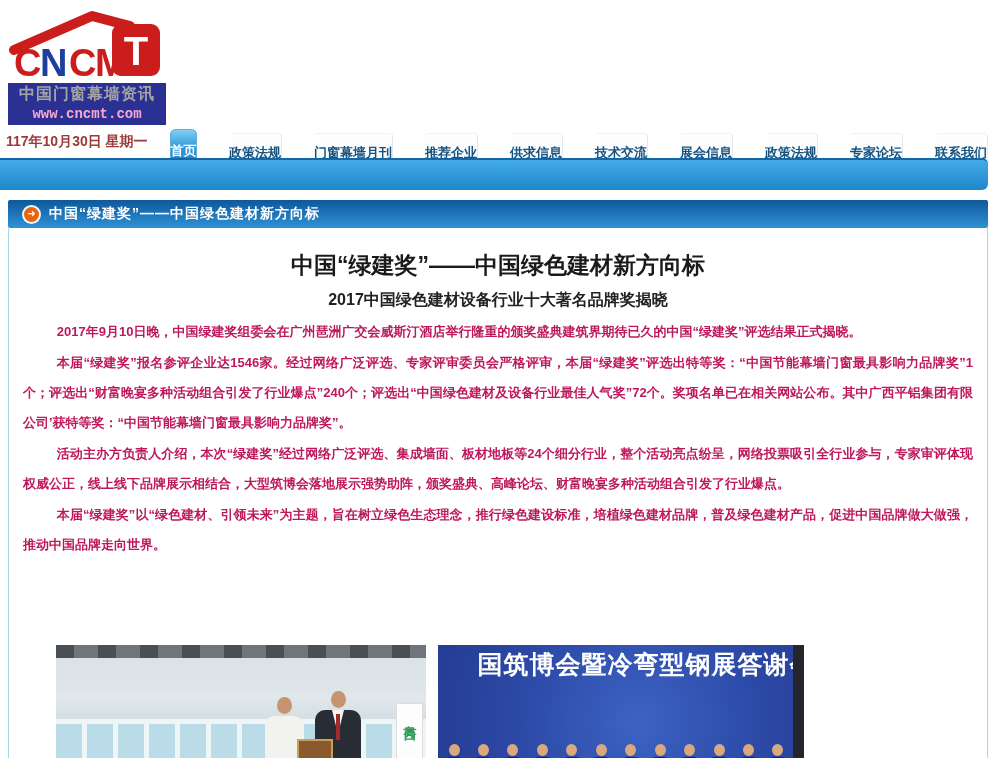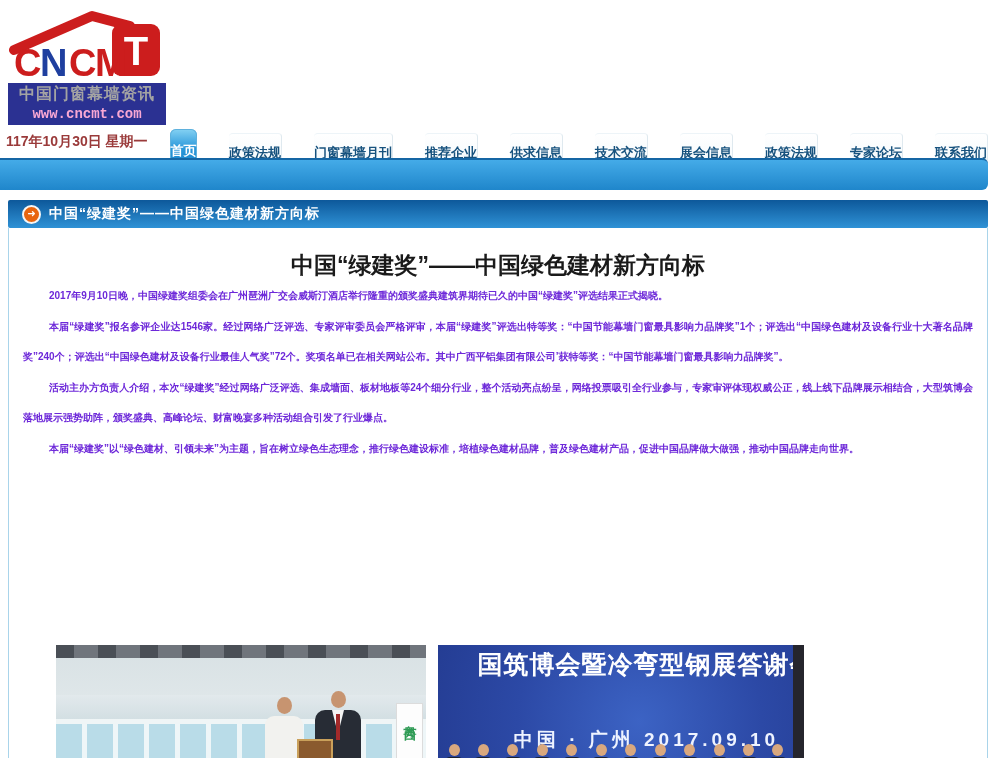--- a/index.html
+++ b/index.html
@@ -33,21 +33,21 @@
   .bullet{width:15px;height:15px;border-radius:50%;background:#e8650f;border:2px solid #f6f6f6;
        margin:0 8px 0 14px;display:flex;align-items:center;justify-content:center;color:#fff;font-size:10px;line-height:1;}
   .sec-title{color:#ffffff;font-weight:bold;font-size:14px;letter-spacing:1px;}
 
   
   .content{position:absolute;left:8px;top:228px;width:978px;height:530px;background:#fff;
        border:1px solid #a9d4ea;border-top:none;overflow:hidden;}
   .article{padding:12px 14px 0 14px;}
   .art-title{margin:10px 0 0;text-align:center;font-size:23px;font-weight:bold;color:#1a1a1a;}
   .art-sub{margin:9px 0 6px;text-align:center;font-size:16px;font-weight:bold;color:#222;}
-  .para{margin:0 0 1px;font-size:10px;line-height:30px;color:#6d28d9;text-indent:2.6em;font-weight:600;text-align:justify;}
+  .para{margin:0 0 1px;font-size:13px;line-height:30px;color:#be185d;text-indent:2.6em;font-weight:600;text-align:justify;}
 
   
   .photo{position:absolute;height:170px;overflow:hidden;}
   .photo-left{left:47px;top:417px;width:370px;background:linear-gradient(#d8e1e4,#eef3f4);}
   .lp-top{position:absolute;top:0;left:0;right:0;height:13px;
        background:repeating-linear-gradient(90deg,#4a4f56 0 18px,#70757c 18px 42px);}
   .lp-far{position:absolute;top:50px;left:0;right:0;height:24px;background:linear-gradient(#e2e9ec,#d3dfe3);}
   .lp-factory{position:absolute;top:74px;bottom:0;left:0;right:0;border-top:5px solid #eff5f6;
        background:repeating-linear-gradient(90deg,#b9dce8 0 26px,#eef6f8 26px 31px);}
   .lp-caption{position:absolute;top:16px;left:206px;width:148px;}
@@ -120,22 +120,23 @@
   <div class="mainbar"></div>
 
   <div class="sec">
     <span class="bullet">➜</span>
     <span class="sec-title">中国“绿建奖”——中国绿色建材新方向标</span>
   </div>
 
   <div class="content">
     <div class="article">
       <h1 class="art-title">中国“绿建奖”——中国绿色建材新方向标</h1>
+      <h2 class="art-sub">2017中国绿色建材设备行业十大著名品牌奖揭晓</h2>
       <p class="para">2017年9月10日晚，中国绿建奖组委会在广州琶洲广交会威斯汀酒店举行隆重的颁奖盛典建筑界期待已久的中国“绿建奖”评选结果正式揭晓。</p>
-      <p class="para">本届“绿建奖”报名参评企业达1546家。经过网络广泛评选、专家评审委员会严格评审，本届“绿建奖”评选出特等奖：“中国节能幕墙门窗最具影响力品牌奖”1个；评选出“中国绿色建材及设备行业十大著名品牌奖”240个；评选出“中国绿色建材及设备行业最佳人气奖”72个。奖项名单已在相关网站公布。其中广西平铝集团有限公司’获特等奖：“中国节能幕墙门窗最具影响力品牌奖”。</p>
+      <p class="para">本届“绿建奖”报名参评企业达1546家。经过网络广泛评选、专家评审委员会严格评审，本届“绿建奖”评选出特等奖：“中国节能幕墙门窗最具影响力品牌奖”1个；评选出“财富晚宴多种活动组合引发了行业爆点”240个；评选出“中国绿色建材及设备行业最佳人气奖”72个。奖项名单已在相关网站公布。其中广西平铝集团有限公司’获特等奖：“中国节能幕墙门窗最具影响力品牌奖”。</p>
       <p class="para">活动主办方负责人介绍，本次“绿建奖”经过网络广泛评选、集成墙面、板材地板等24个细分行业，整个活动亮点纷呈，网络投票吸引全行业参与，专家审评体现权威公正，线上线下品牌展示相结合，大型筑博会落地展示强势助阵，颁奖盛典、高峰论坛、财富晚宴多种活动组合引发了行业爆点。</p>
       <p class="para">本届“绿建奖”以“绿色建材、引领未来”为主题，旨在树立绿色生态理念，推行绿色建设标准，培植绿色建材品牌，普及绿色建材产品，促进中国品牌做大做强，推动中国品牌走向世界。</p>
     </div>
 
     <div class="photo photo-left">
       <span class="lp-top"></span>
       <span class="lp-far"></span>
       <span class="lp-factory"></span>
       <span class="lp-caption">
         <span class="cap-bar"></span>
@@ -157,21 +158,20 @@
       <span class="lp-badge">
         <span class="badge-txt">粤西</span>
         <span class="badge-line"></span>
         <span class="badge-line"></span>
         <span class="badge-line"></span>
       </span>
     </div>
 
     <div class="photo photo-right">
       <span class="rp-line rp-line1">国筑博会暨冷弯型钢展答谢会</span>
-      <span class="rp-line rp-line3">中国 · 广州 2017.09.10</span>
       <span class="rp-people">
           <i class="person">
             <span class="phead"></span>
             <span class="pbody"></span>
           </i>
           <i class="person">
             <span class="phead"></span>
             <span class="pbody"></span>
           </i>
           <i class="person">

